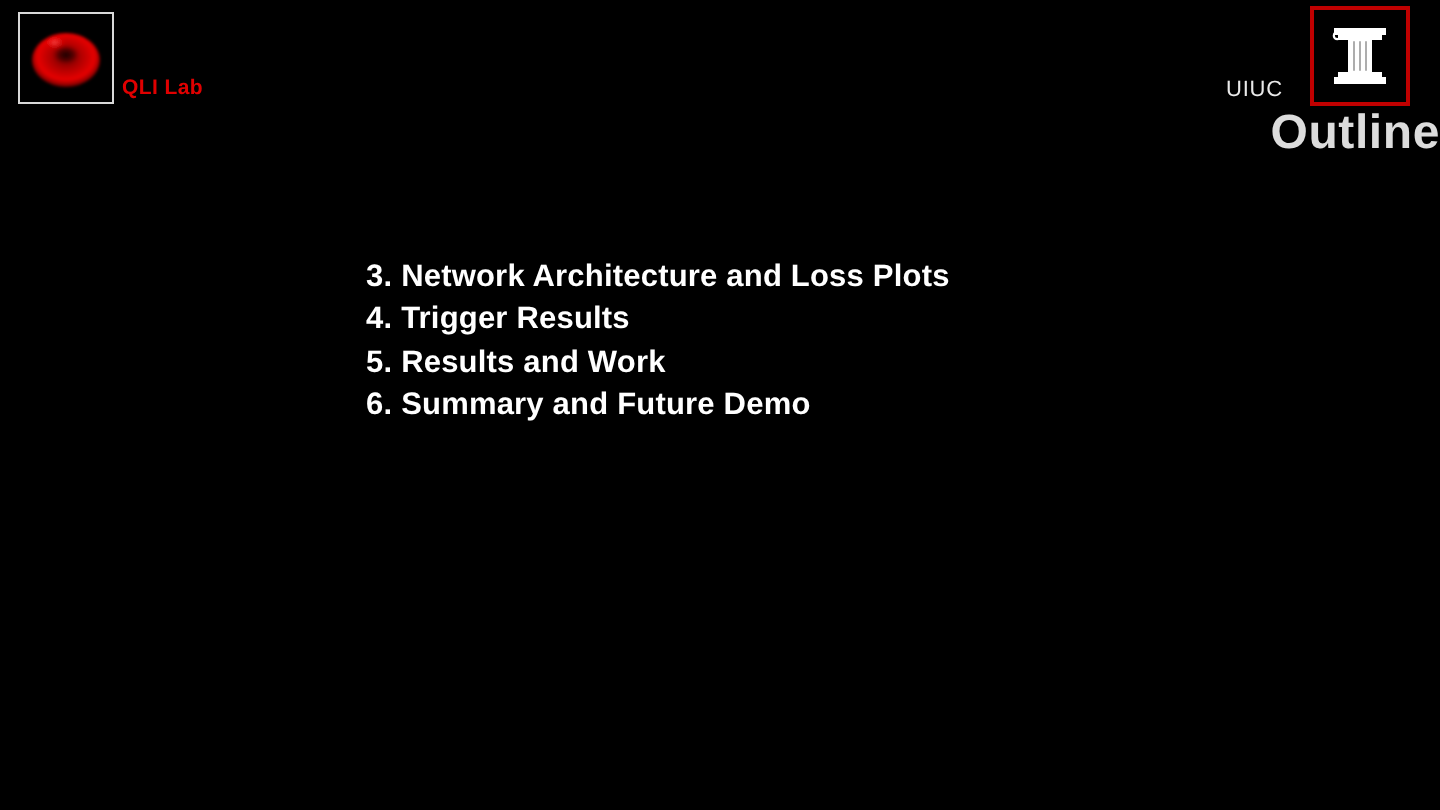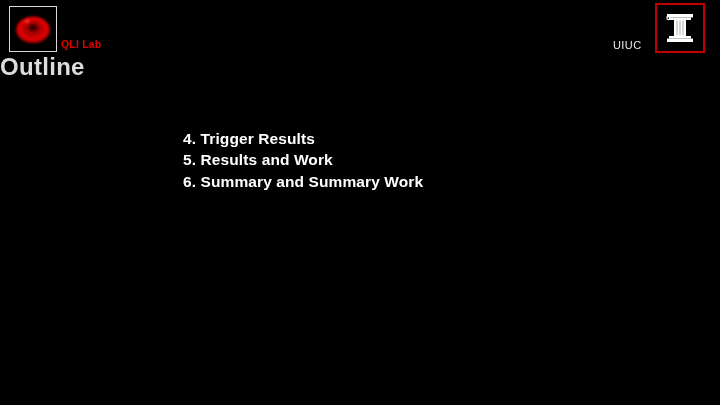--- a/index.html
+++ b/index.html
@@ -47,21 +47,21 @@
     letter-spacing: 0.2px;
     white-space: nowrap;
   }
 
   
   .slide-title {
     position: absolute;
     left: 0;
     right: 0;
     top: 53px;
-    text-align: left;
+    text-align: right;
     font-size: 24px;
     font-weight: bold;
     color: #dcdcdc;
     letter-spacing: 0.3px;
   }
 
   
   .uiuc-label {
     position: absolute;
     left: 613px;
@@ -181,20 +181,21 @@
 
       <g stroke="#8a8a8a" stroke-width="0.7">
         <line x1="14" y1="12.6" x2="14" y2="27.4"></line>
         <line x1="17" y1="12.6" x2="17" y2="27.4"></line>
         <line x1="20" y1="12.6" x2="20" y2="27.4"></line>
       </g>
     </svg>
   </div>
 
   <ul class="outline-list" id="outline-list">
+      <li class="outline-item"><span class="item-num">3.</span> <span class="item-label">Network Architecture and Loss Plots</span></li>
       <li class="outline-item"><span class="item-num">4.</span> <span class="item-label">Trigger Results</span></li>
       <li class="outline-item"><span class="item-num">5.</span> <span class="item-label">Results and Work</span></li>
-      <li class="outline-item"><span class="item-num">6.</span> <span class="item-label">Summary and Summary Work</span></li>
+      <li class="outline-item"><span class="item-num">6.</span> <span class="item-label">Summary and Future Demo</span></li>
     </ul>
 
   <div class="page-number">3</div>
 
 </div>
 
 </body></html>

